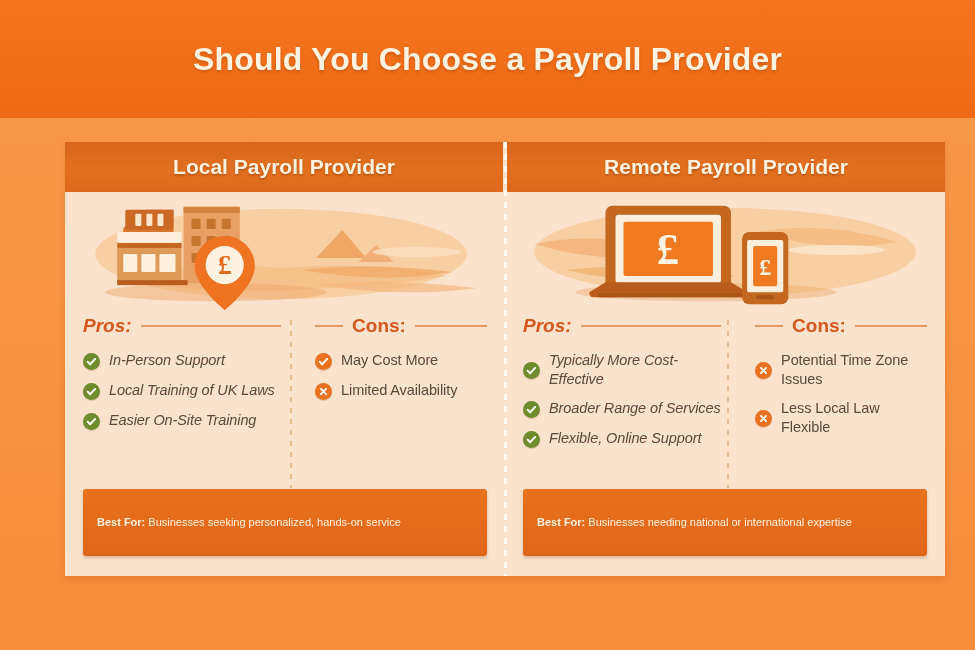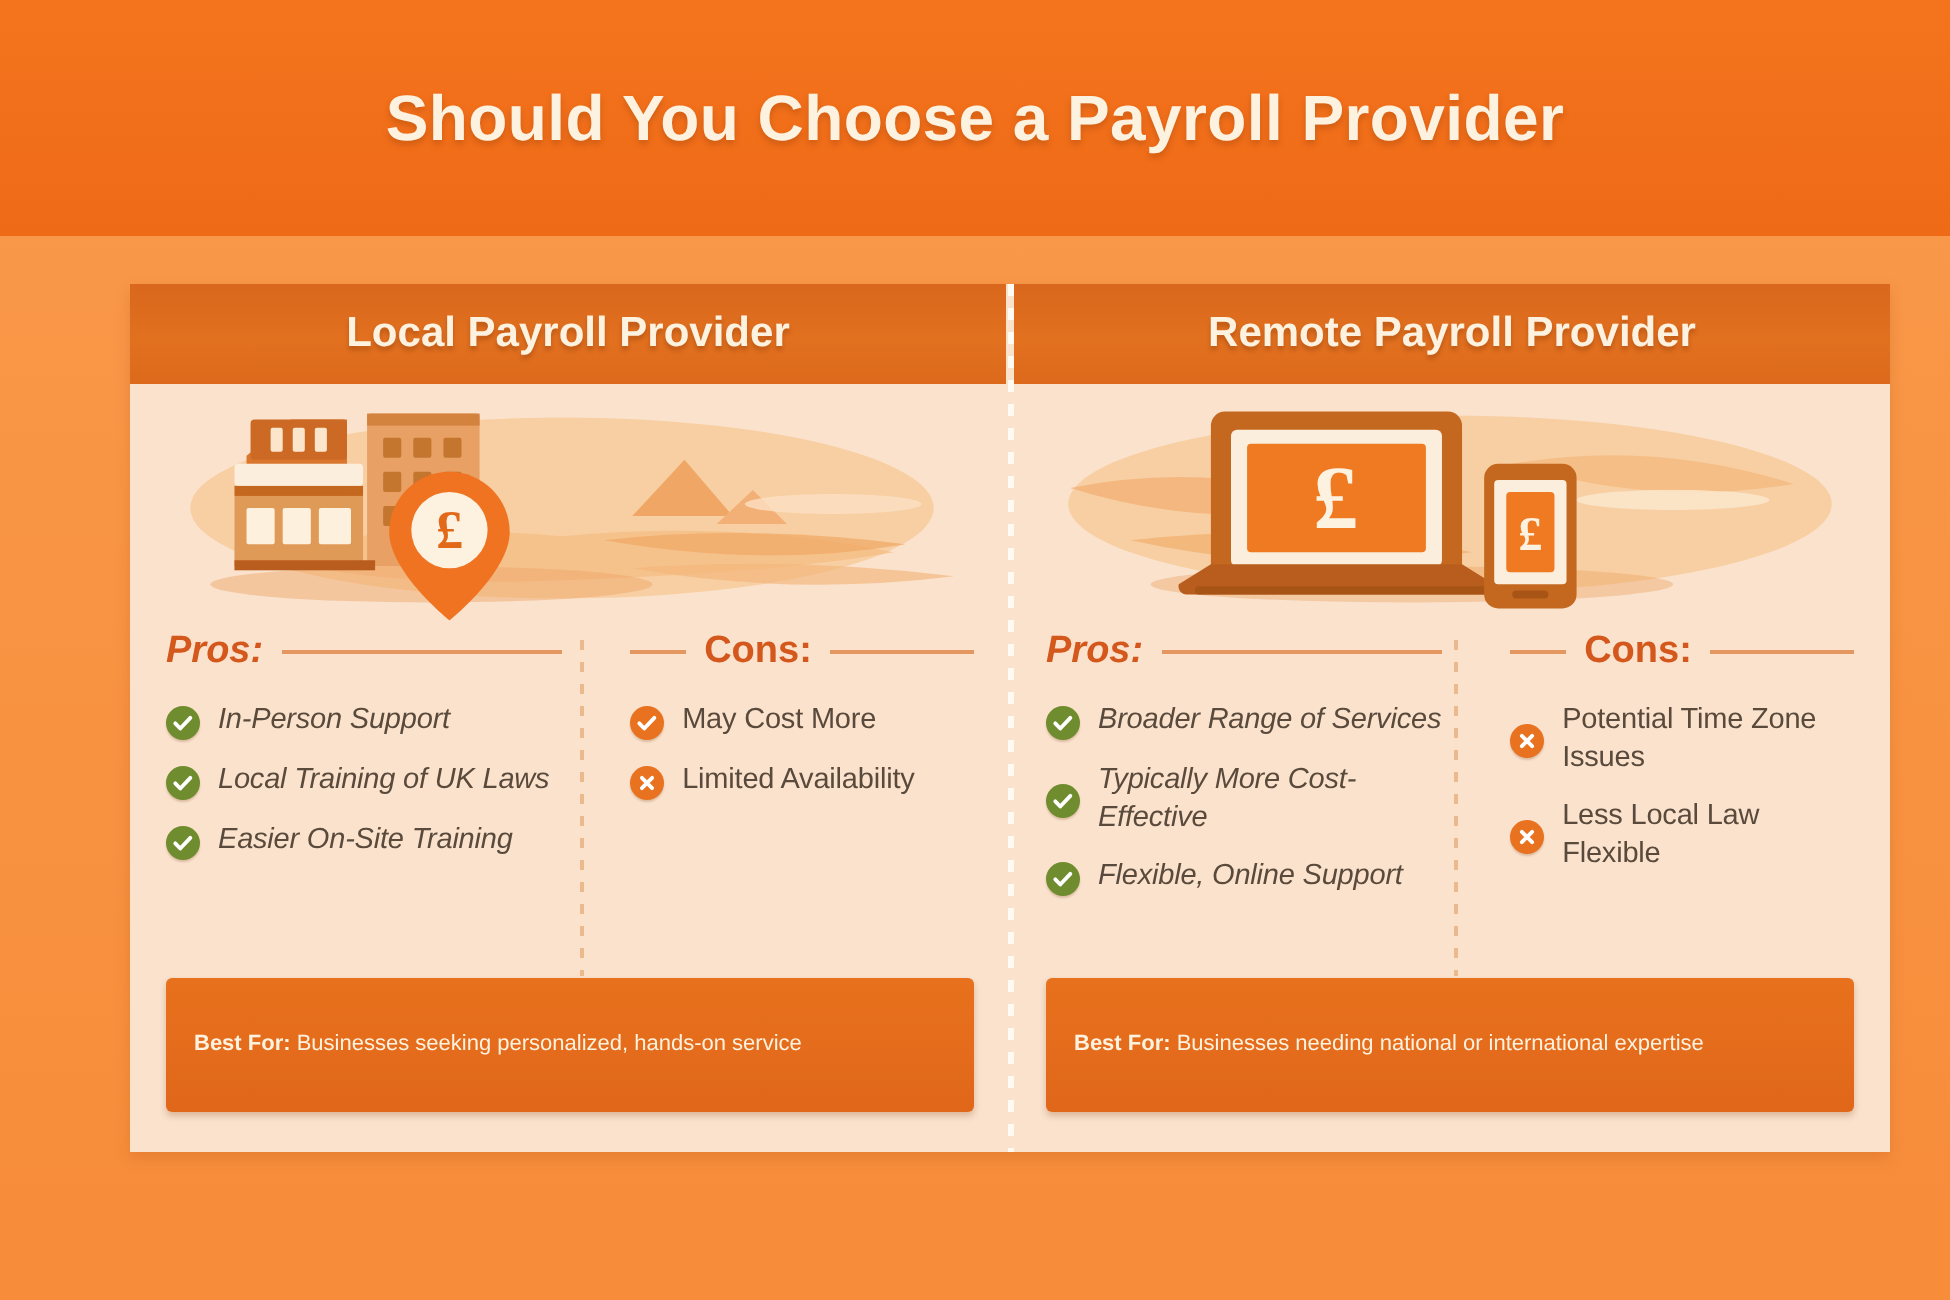--- a/index.html
+++ b/index.html
@@ -382,29 +382,29 @@
               <span class="pc-head-label">Pros:</span>
               <span class="pc-rule"></span>
             </div>
             <div class="pc-list">
               <div class="pc-item">
                 <span class="pc-badge badge-check">
                   <svg viewBox="0 0 12 12">
                       <path d="M1.8 6.2 L4.5 9 L10 3.2" stroke="#ffffff" stroke-width="2.1" fill="none" stroke-linecap="round" stroke-linejoin="round"></path>
                     </svg>
                 </span>
+                <span class="pc-text">Typically More Cost-Effective</span>
+              </div>
+              <div class="pc-item">
+                <span class="pc-badge badge-check">
+                  <svg viewBox="0 0 12 12">
+                      <path d="M1.8 6.2 L4.5 9 L10 3.2" stroke="#ffffff" stroke-width="2.1" fill="none" stroke-linecap="round" stroke-linejoin="round"></path>
+                    </svg>
+                </span>
                 <span class="pc-text">Broader Range of Services</span>
-              </div>
-              <div class="pc-item">
-                <span class="pc-badge badge-check">
-                  <svg viewBox="0 0 12 12">
-                      <path d="M1.8 6.2 L4.5 9 L10 3.2" stroke="#ffffff" stroke-width="2.1" fill="none" stroke-linecap="round" stroke-linejoin="round"></path>
-                    </svg>
-                </span>
-                <span class="pc-text">Typically More Cost-Effective</span>
               </div>
               <div class="pc-item">
                 <span class="pc-badge badge-check">
                   <svg viewBox="0 0 12 12">
                       <path d="M1.8 6.2 L4.5 9 L10 3.2" stroke="#ffffff" stroke-width="2.1" fill="none" stroke-linecap="round" stroke-linejoin="round"></path>
                     </svg>
                 </span>
                 <span class="pc-text">Flexible, Online Support</span>
               </div>
             </div>

